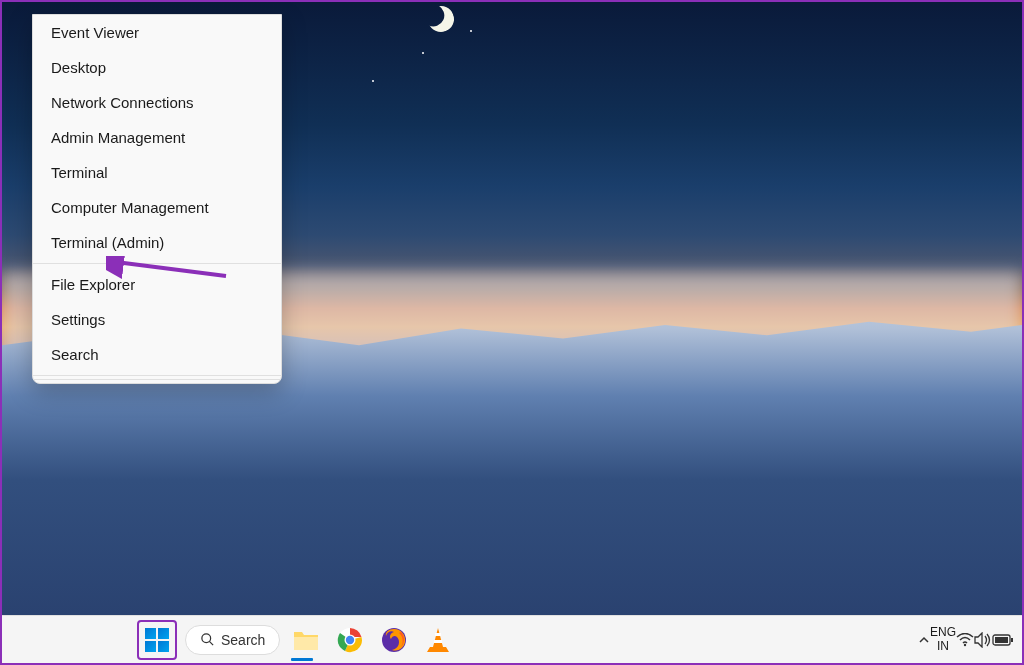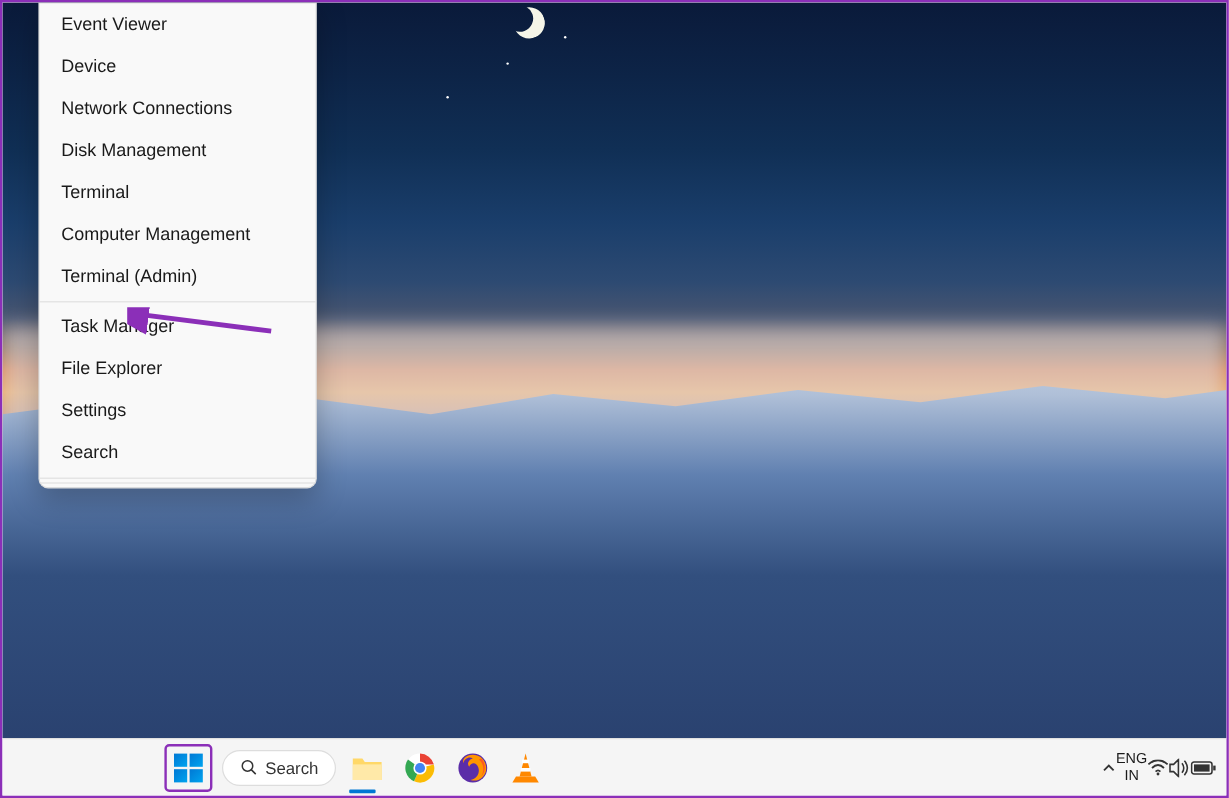--- a/index.html
+++ b/index.html
@@ -15,21 +15,21 @@
     }
     .moon { position: absolute; top: 4px; left: 426px; width: 26px; height: 26px; border-radius: 50%; box-shadow: inset -6px -6px 0 2px #f5f5e8; transform: rotate(-20deg); }
     .star { position: absolute; background: #fff; border-radius: 50%; }
     .terrain {
       position: absolute; bottom: 0; left: 0; right: 0; height: 55%;
       background: linear-gradient(to bottom, #c8d8e8 0%, #b0c0d8 15%, #6080b0 35%, #324f7e 60%, #2a4270 100%);
       clip-path: polygon(0 20%, 5% 18%, 15% 22%, 25% 16%, 35% 20%, 45% 15%, 55% 18%, 65% 14%, 75% 17%, 85% 13%, 95% 16%, 100% 14%, 100% 100%, 0 100%);
     }
     .mist { position: absolute; left: 0; right: 0; top: 44%; height: 16%; background: rgba(230,230,240,0.55); filter: blur(8px); }
     .context-menu {
-      position: absolute; left: 30px; top: 0; width: 232px;
+      position: absolute; left: 30px; top: 12px; width: 250px;
       background: #f9f9f9; border: 1px solid #ddd; border-radius: 0 0 8px 8px;
       box-shadow: 0 8px 24px rgba(0,0,0,0.25); z-index: 100;
     }
     .menu-item {
       display: flex; justify-content: space-between; align-items: center;
       padding: 9px 18px; font-size: 15px; color: #1a1a1a; cursor: default;
     }
     .menu-sep { height: 1px; background: #e0e0e0; margin: 3px 0; }
     .chevron { color: #666; font-size: 10px; }
     .arrow {
@@ -68,41 +68,38 @@
   <div class="star" style="top:78px;left:370px;width:2px;height:2px"></div>
   <div class="star" style="top:28px;left:468px;width:2px;height:2px"></div>
   <div class="mist"></div>
   <div class="terrain"></div>
 
   <div class="context-menu">
     <div class="menu-item">
         <span>Event Viewer</span>
       </div>
     <div class="menu-item">
-        <span>Device</span>
+        <span>Desktop</span>
       </div>
     <div class="menu-item">
         <span>Network Connections</span>
       </div>
     <div class="menu-item">
-        <span>Disk Management</span>
+        <span>Admin Management</span>
       </div>
     <div class="menu-item">
         <span>Terminal</span>
       </div>
     <div class="menu-item">
         <span>Computer Management</span>
       </div>
     <div class="menu-item">
         <span>Terminal (Admin)</span>
       </div>
     <div class="menu-sep"></div>
-    <div class="menu-item">
-        <span>Task Manager</span>
-      </div>
     <div class="menu-item">
         <span>File Explorer</span>
       </div>
     <div class="menu-item">
         <span>Settings</span>
       </div>
     <div class="menu-item">
         <span>Search</span>
       </div>
     <div class="menu-sep"></div>

